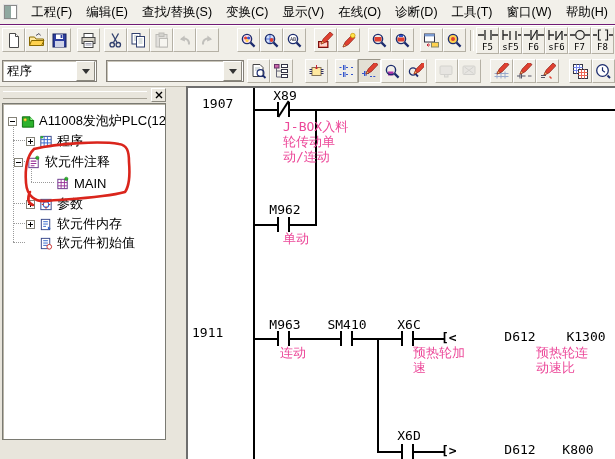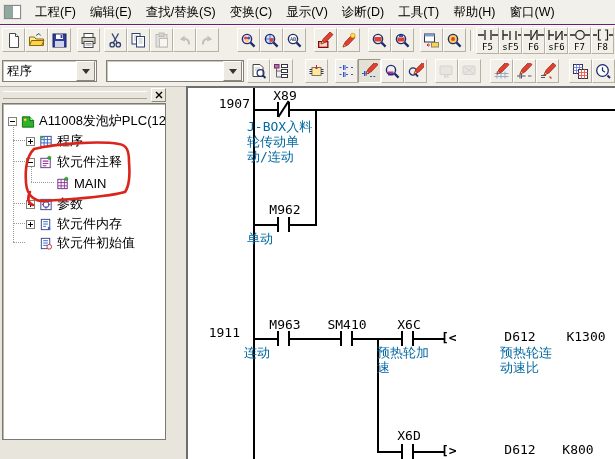--- a/index.html
+++ b/index.html
@@ -46,42 +46,43 @@
   .dot{position:absolute;border-color:#9a9a9a!important;}
   
   #ladder{position:absolute;left:186px;top:86px;width:429px;height:373px;background:#fff;box-sizing:content-box;
           border-left:2px solid #6e6e6e;border-top:2px solid #6e6e6e;overflow:hidden;}
   .hline,.vline{position:absolute;background:#000;}
   .hline{height:2px;} .vline{width:2px;}
   .contact{position:absolute;width:13px;height:15px;background:#fff;box-sizing:border-box;
            border-left:2px solid #000;border-right:2px solid #000;z-index:3;}
   .contact.nc::after{content:"";position:absolute;left:-5px;top:6px;width:19px;height:2px;background:#000;transform:rotate(-57deg);}
   .dev{position:absolute;font:13px "DejaVu Sans Mono",monospace;text-align:center;z-index:4;}
-  .step{position:absolute;font:13px "DejaVu Sans Mono",monospace;text-align:right;}
+  .step{position:absolute;font:13px "DejaVu Sans Mono",monospace;}
   .cmp{position:absolute;font:bold 13px "DejaVu Sans Mono",monospace;z-index:4;}
-  .cmt{position:absolute;font:13px "DejaVu Sans Mono","DejaVu Sans",monospace;color:#0369a1;line-height:15px;z-index:4;}
+  .cmt{position:absolute;font:13px "DejaVu Sans Mono","DejaVu Sans",monospace;color:#ec4899;line-height:15px;z-index:4;margin-left:36px;}
   svg{display:block;}
 </style>
 </head>
 <body>
 
 <div id="app">
 
   <div id="menubar">
     <div id="mdi-icon"></div>
 
   <div class="menu-item">工程(F)</div>
       <div class="menu-item">编辑(E)</div>
       <div class="menu-item">查找/替换(S)</div>
       <div class="menu-item">变换(C)</div>
       <div class="menu-item">显示(V)</div>
+      <div class="menu-item">在线(O)</div>
       <div class="menu-item">诊断(D)</div>
       <div class="menu-item">工具(T)</div>
+      <div class="menu-item">窗口(W)</div>
       <div class="menu-item">帮助(H)</div>
-      <div class="menu-item">窗口(W)</div>
     </div>
 
   <div id="tb1" class="toolbar">
     <div class="vsep" style="left:470px"></div>
     <div class="tgroup" id="lkeys" style="left:476px;top:1px">
         <div class="lkey">
           <svg width="20" height="12" viewBox="0 0 20 12">
             <path d="M0 6h6M14 6h6" stroke="#222" stroke-width="1.3"></path>
             <path d="M7 1v10M13 1v10" stroke="#222" stroke-width="1.3"></path>
           </svg>
@@ -454,21 +455,21 @@
       <div class="trow" style="left:23px;top:28px">
         <span class="exp plus"></span>
         <svg class="ticon" viewBox="0 0 16 16">
           <rect x="2.5" y="2.5" width="11" height="11" fill="#fff" stroke="#334488"></rect>
           <path d="M2.5 6h11M2.5 9.5h11M6 2.5v11M9.5 2.5v11" stroke="#3366cc" stroke-width="1"></path>
           <circle cx="3.5" cy="3.5" r="1.4" fill="#2db22d"></circle>
           </svg>
         <span>程序</span>
       </div>
 
-      <div class="trow" style="left:23px;top:49px">
+      <div class="trow" style="left:11px;top:49px">
         <span class="exp"></span>
         <svg class="ticon" viewBox="0 0 16 16">
           <rect x="2.5" y="3.5" width="10" height="10" fill="#fff" stroke="#663388"></rect>
           <path d="M4.5 6.5h6M4.5 9h6M4.5 11.5h4" stroke="#993399" stroke-width="1.2"></path>
           <circle cx="11.5" cy="3" r="1.8" fill="#2db22d" stroke="#0c6d0c" stroke-width=".5"></circle>
           </svg>
         <span>软元件注释</span>
       </div>
 
       <div class="trow" style="left:52px;top:70px">

